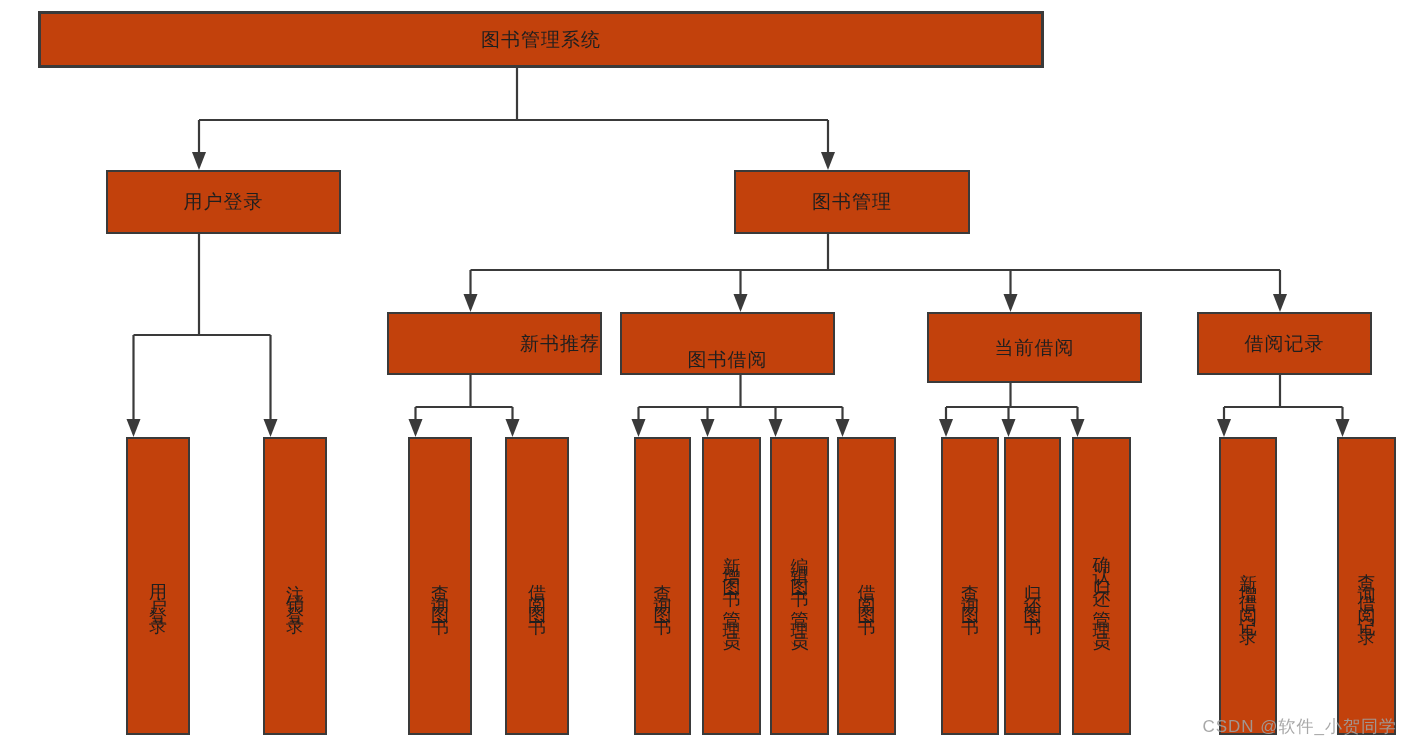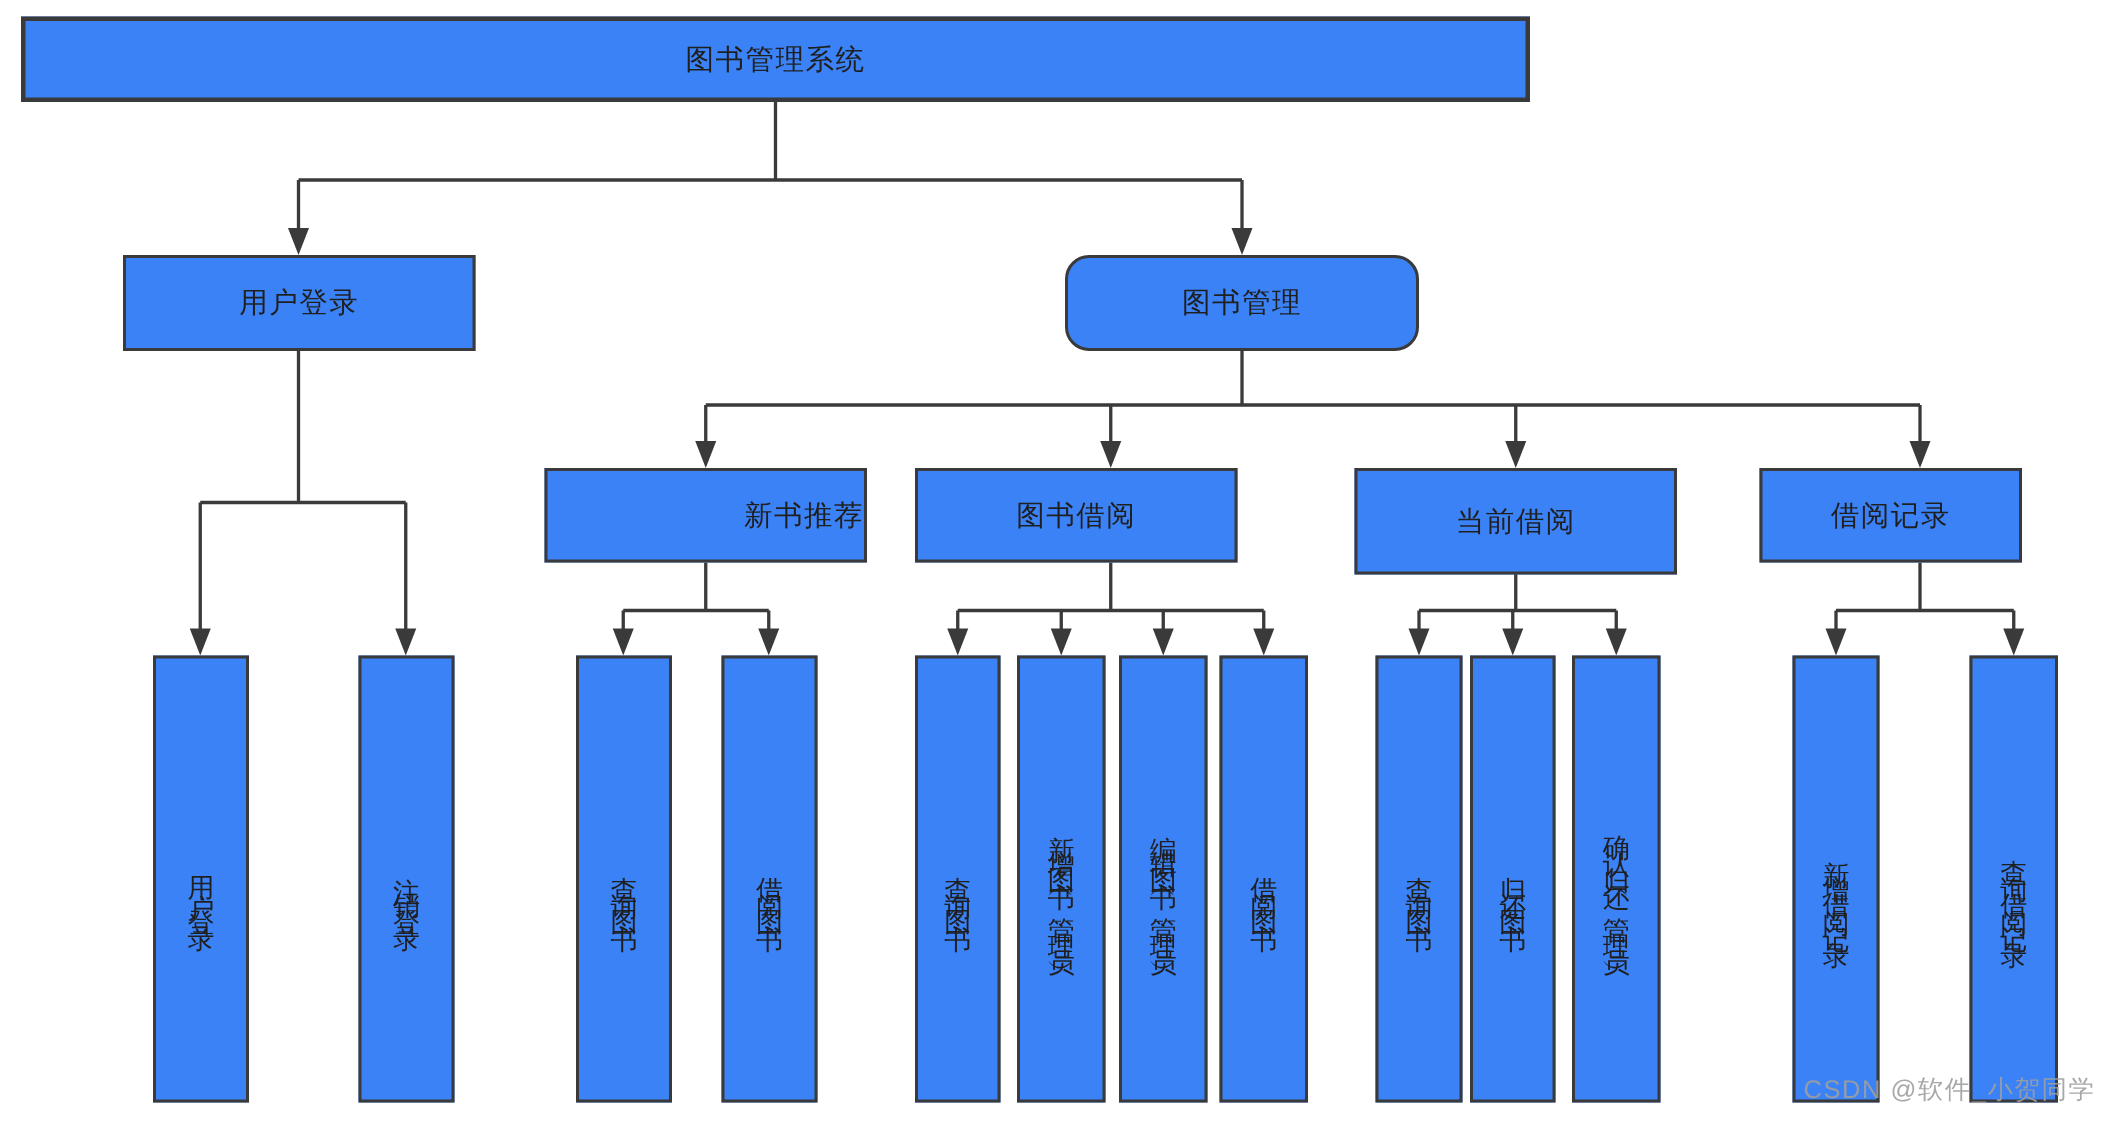--- a/index.html
+++ b/index.html
@@ -17,24 +17,25 @@
     left: 0; top: 0;
     width: 1405px; height: 747px;
     pointer-events: none;
   }
   .wires path { stroke: #3a3a3a; stroke-width: 2.2; fill: none; }
   .wires polygon { fill: #3a3a3a; stroke: none; }
   .box {
     position: absolute;
     box-sizing: border-box;
     border: 2px solid #3a3a3a;
-    background: #3b82f6;
+    background: #c2410c;
     display: flex;
     align-items: center;
     justify-content: center;
+    margin-left: 24px;
   }
   .box.title { border-width: 3px; }
   .box .label {
     font-size: 19px;
     letter-spacing: 1px;
     white-space: nowrap;
     color: #1f1f1f;
   }
   .box.v .label {
     writing-mode: vertical-rl;
@@ -93,28 +94,28 @@
     </g>
   </svg>
 
   <div class="box title" style="left:14px; top:11px; width:1006px; height:57px;">
     <span class="label">图书管理系统</span>
   </div>
 
   <div class="box" style="left:82px; top:170px; width:235px; height:64px;">
     <span class="label">用户登录</span>
   </div>
-  <div class="box" style="left:710px; top:170px; width:236px; height:64px;border-radius:16px;">
+  <div class="box" style="left:710px; top:170px; width:236px; height:64px;">
     <span class="label">图书管理</span>
   </div>
 
   <div class="box" style="left:363px; top:312px; width:215px; height:63px;justify-content:flex-end;">
     <span class="label">新书推荐</span>
   </div>
-  <div class="box" style="left:610px; top:312px; width:215px; height:63px;">
+  <div class="box" style="left:596px; top:312px; width:215px; height:63px;align-items:flex-end;">
     <span class="label">图书借阅</span>
   </div>
   <div class="box" style="left:903px; top:312px; width:215px; height:71px;">
     <span class="label">当前借阅</span>
   </div>
   <div class="box" style="left:1173px; top:312px; width:175px; height:63px;">
     <span class="label">借阅记录</span>
   </div>
 
   <div class="box v" style="left:102px; top:437px; width:64px; height:298px;">

